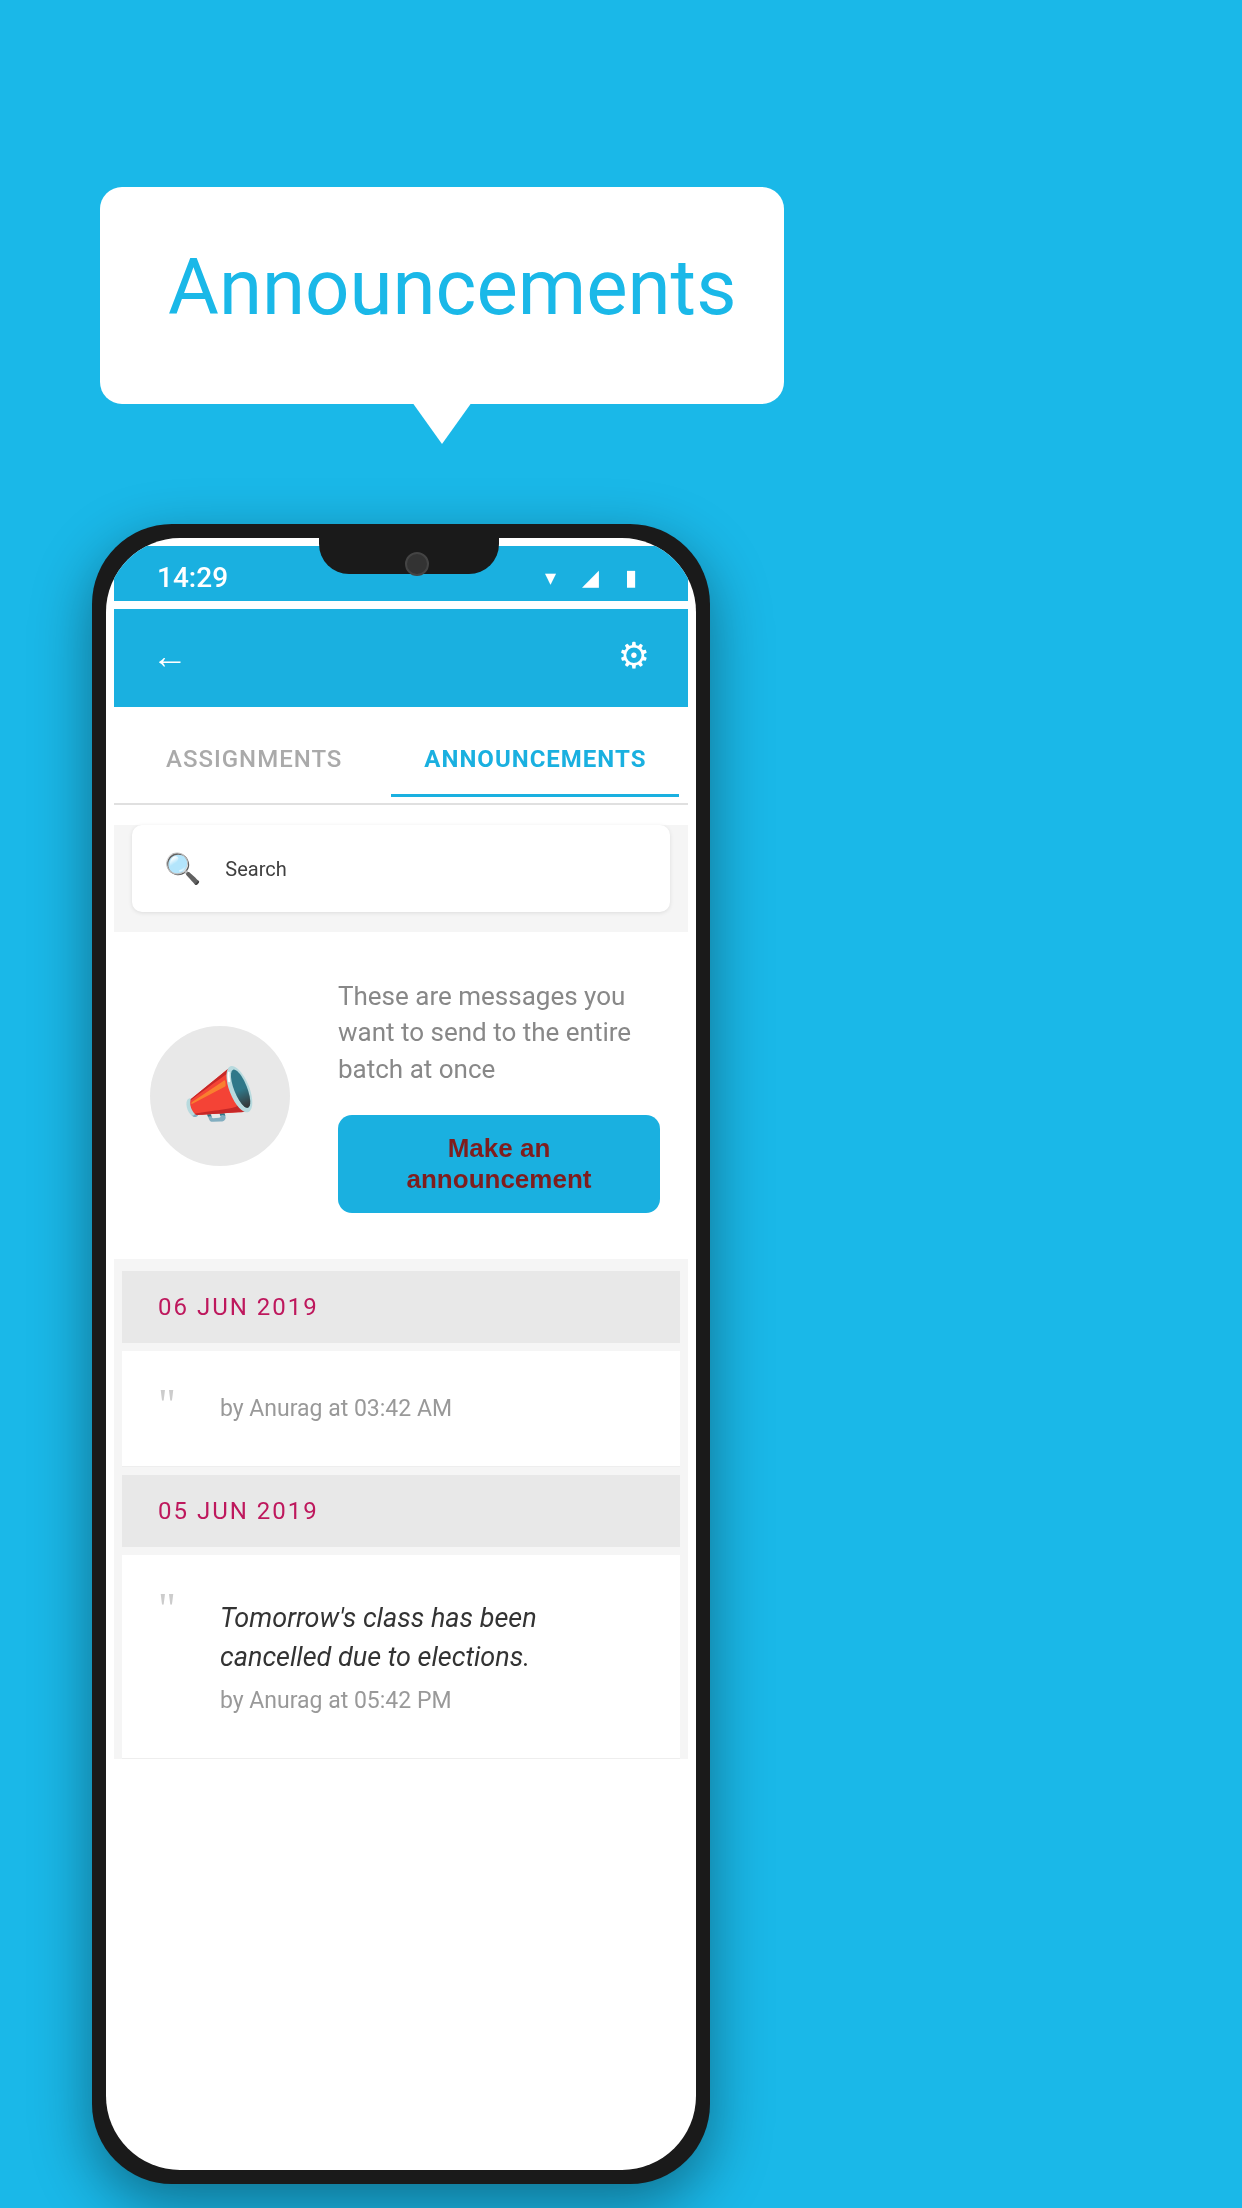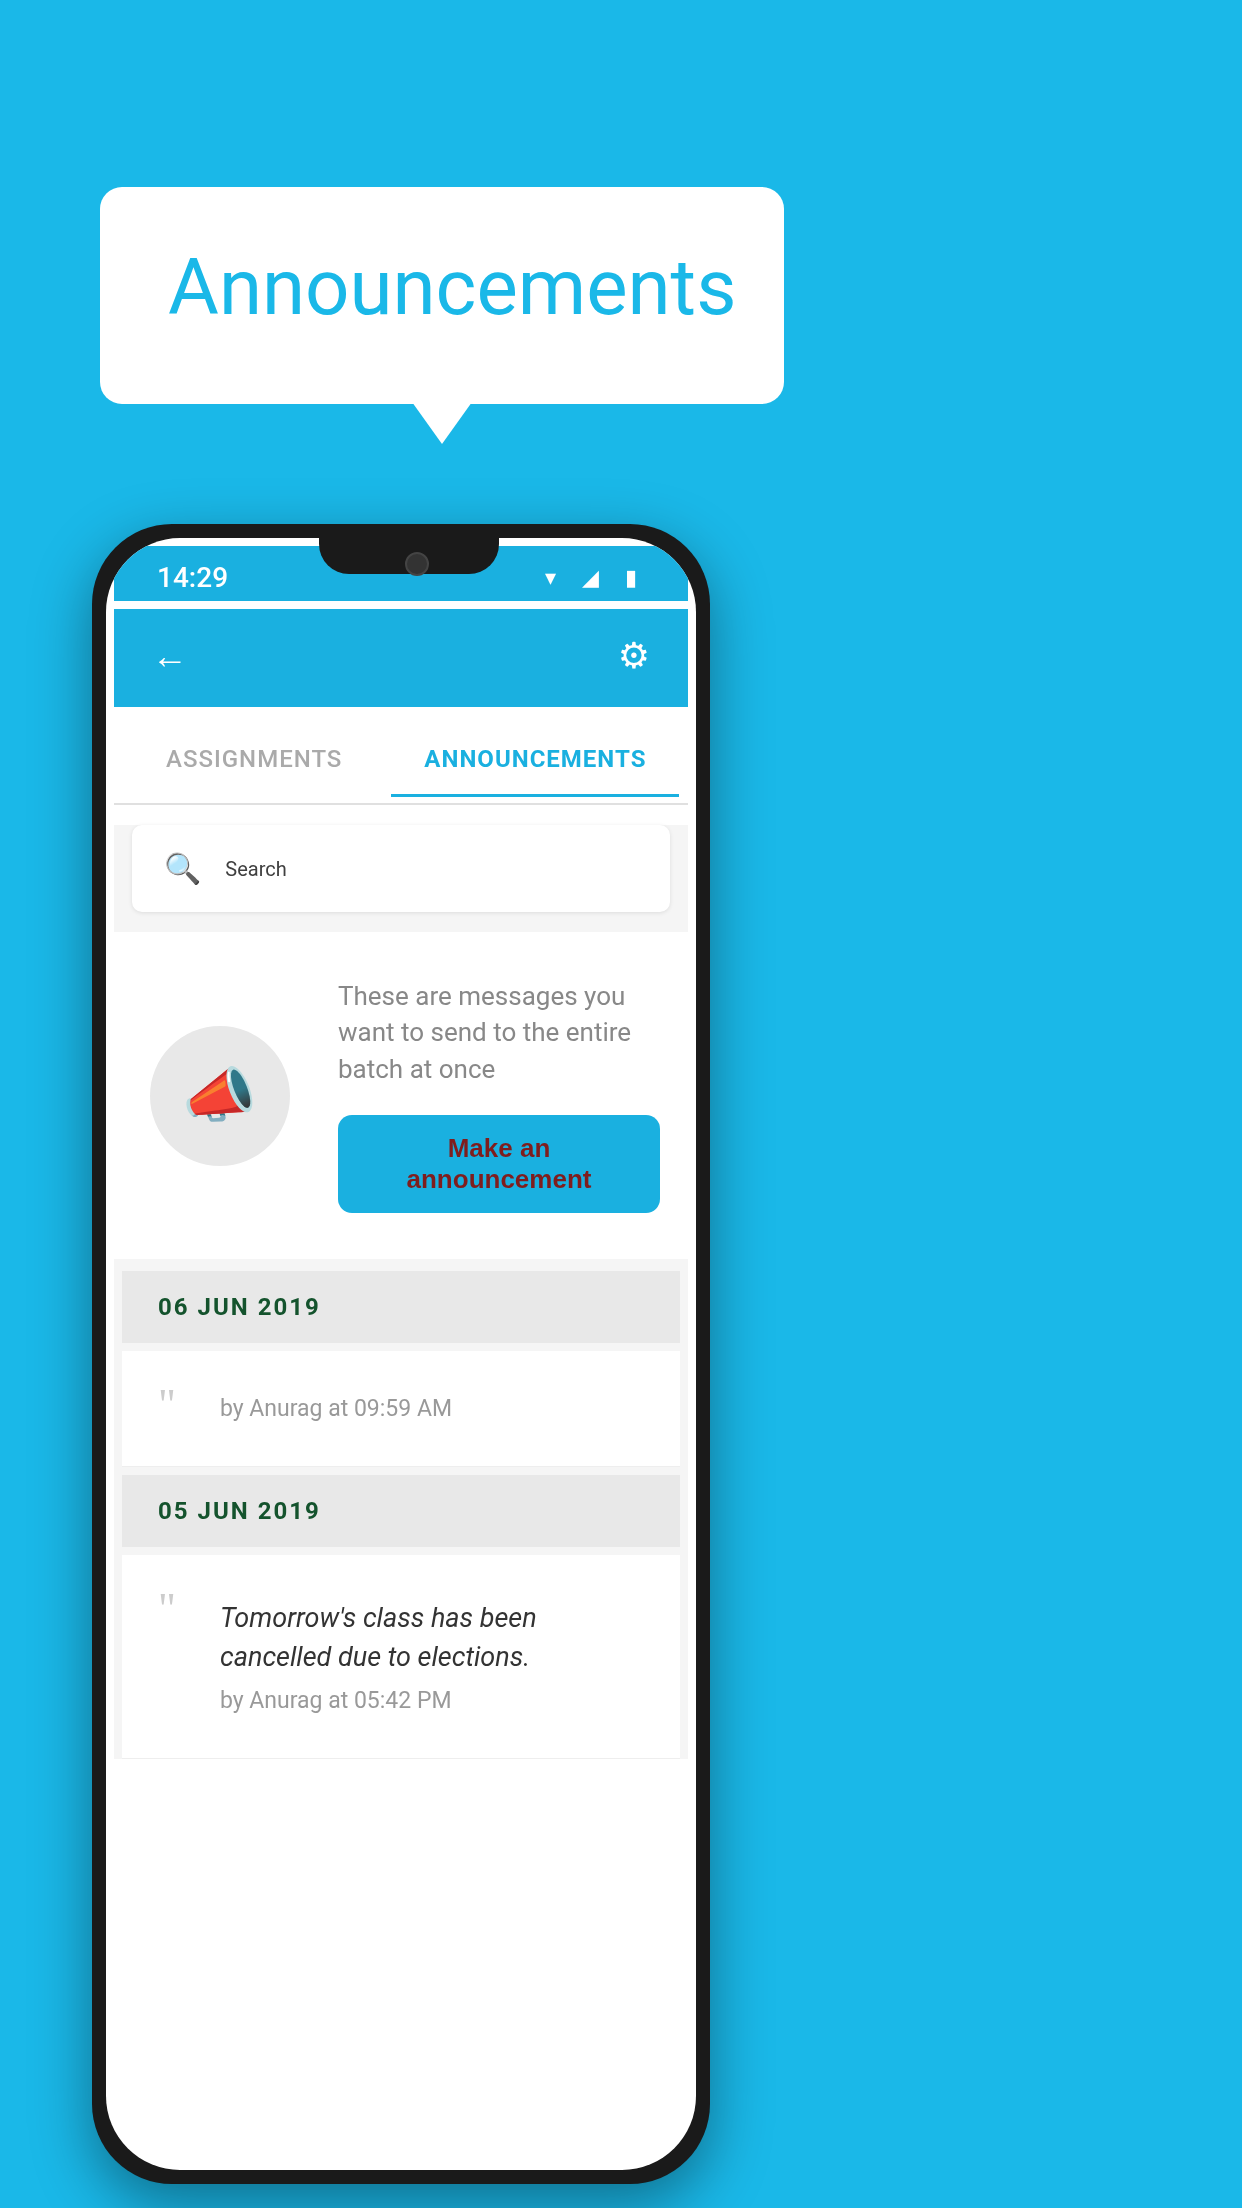--- a/index.html
+++ b/index.html
@@ -286,23 +286,23 @@
     
     .date-separator {
       background: #e8e8e8;
       padding: 14px 28px;
       display: flex;
       align-items: center;
       gap: 10px;
     }
 
     .date-text {
-      color: #14532d;
+      color: #be185d;
       font-size: 24px;
-      font-weight: 700;
+      font-weight: 400;
       letter-spacing: 2px;
     }
 
     
     .announcement-item {
       background: white;
       padding: 28px 28px;
       display: flex;
       align-items: flex-start;
       gap: 20px;
@@ -395,21 +395,21 @@
         </div>
       </div>
 
       <div class="date-separator">
         <span class="date-text">06  JUN  2019</span>
       </div>
 
       <div class="announcement-item">
         <span class="quote-icon">"</span>
         <div class="announcement-content">
-          <div class="announcement-meta">by Anurag at 09:59 AM</div>
+          <div class="announcement-meta">by Anurag at 03:42 AM</div>
         </div>
       </div>
 
       <div class="date-separator">
         <span class="date-text">05  JUN  2019</span>
       </div>
 
       <div class="announcement-item">
         <span class="quote-icon">"</span>
         <div class="announcement-content">

